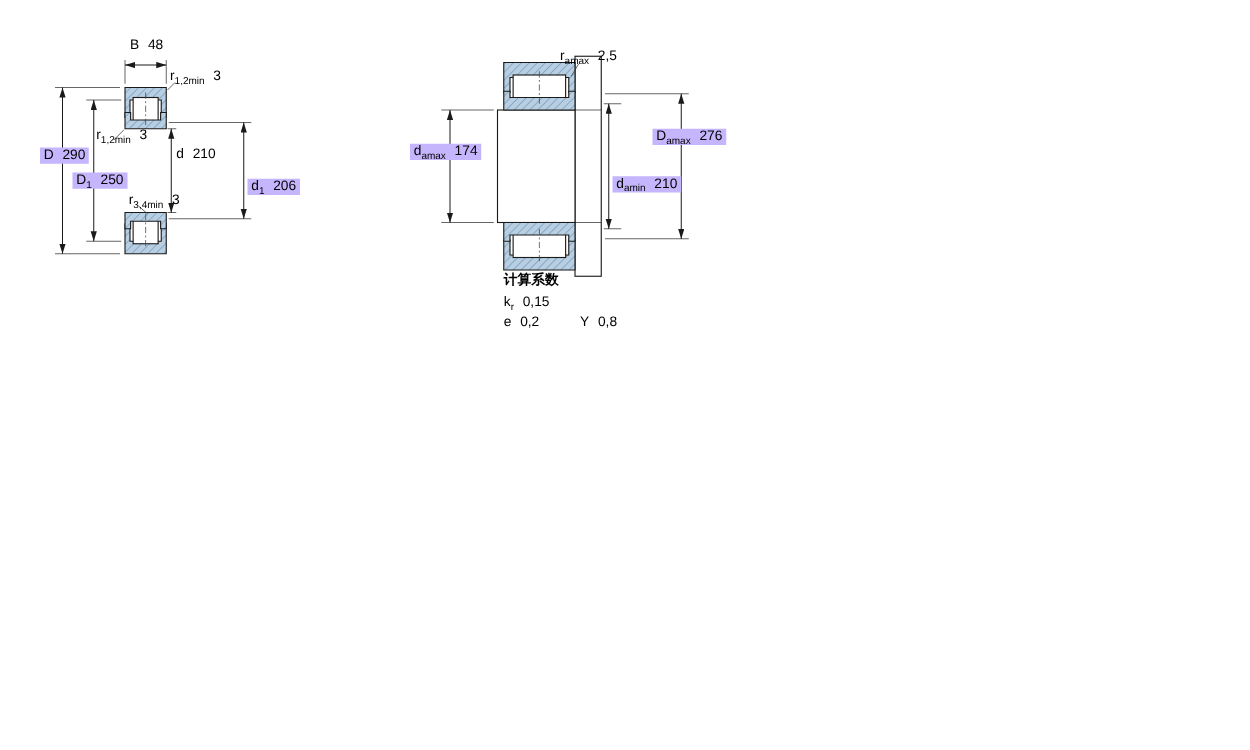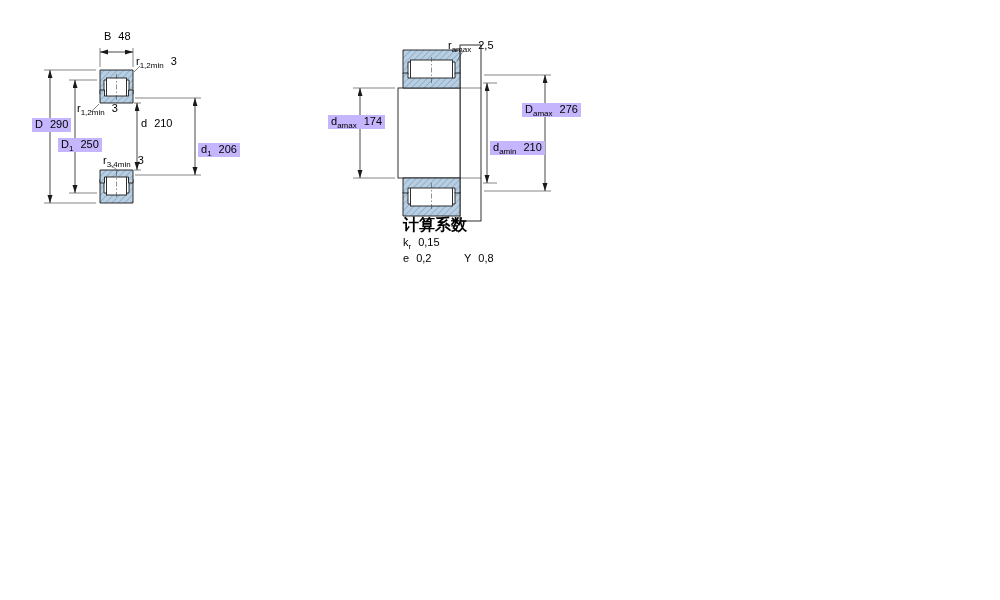--- a/index.html
+++ b/index.html
@@ -3,21 +3,21 @@
 <meta charset="utf-8">
 <style>
   html,body{margin:0;padding:0;background:#ffffff;}
   .page{position:relative;width:1000px;height:600px;background:#ffffff;overflow:hidden;
         font-family:"Liberation Sans",sans-serif;color:#000;margin-top:15px;}
   svg.drawing{position:absolute;left:0;top:0;z-index:1;}
   .lbl{position:absolute;z-index:2;font-size:11px;line-height:13px;white-space:nowrap;color:#000;}
   .lbl .sub{font-size:8px;position:relative;top:3px;}
   .lbl .val{margin-left:7px;}
   .lbl.bg{background:#c4b5fd;padding:0 3px;}
-  .factors-title{font-weight:bold;font-size:16px;}
+  .factors-title{font-weight:bold;font-size:11px;}
   .dim{stroke:#1a1a1a;stroke-width:0.8;fill:none;}
   .thin{stroke:#333333;stroke-width:0.6;fill:none;}
   .cl{stroke:#444444;stroke-width:0.6;fill:none;stroke-dasharray:5 2 1.5 2;}
   .part{stroke:#1a1a1a;stroke-width:0.9;}
   .whitepart{fill:#ffffff;stroke:#1a1a1a;stroke-width:0.9;}
 </style>
 </head>
 <body>
 
 <div class="page">

